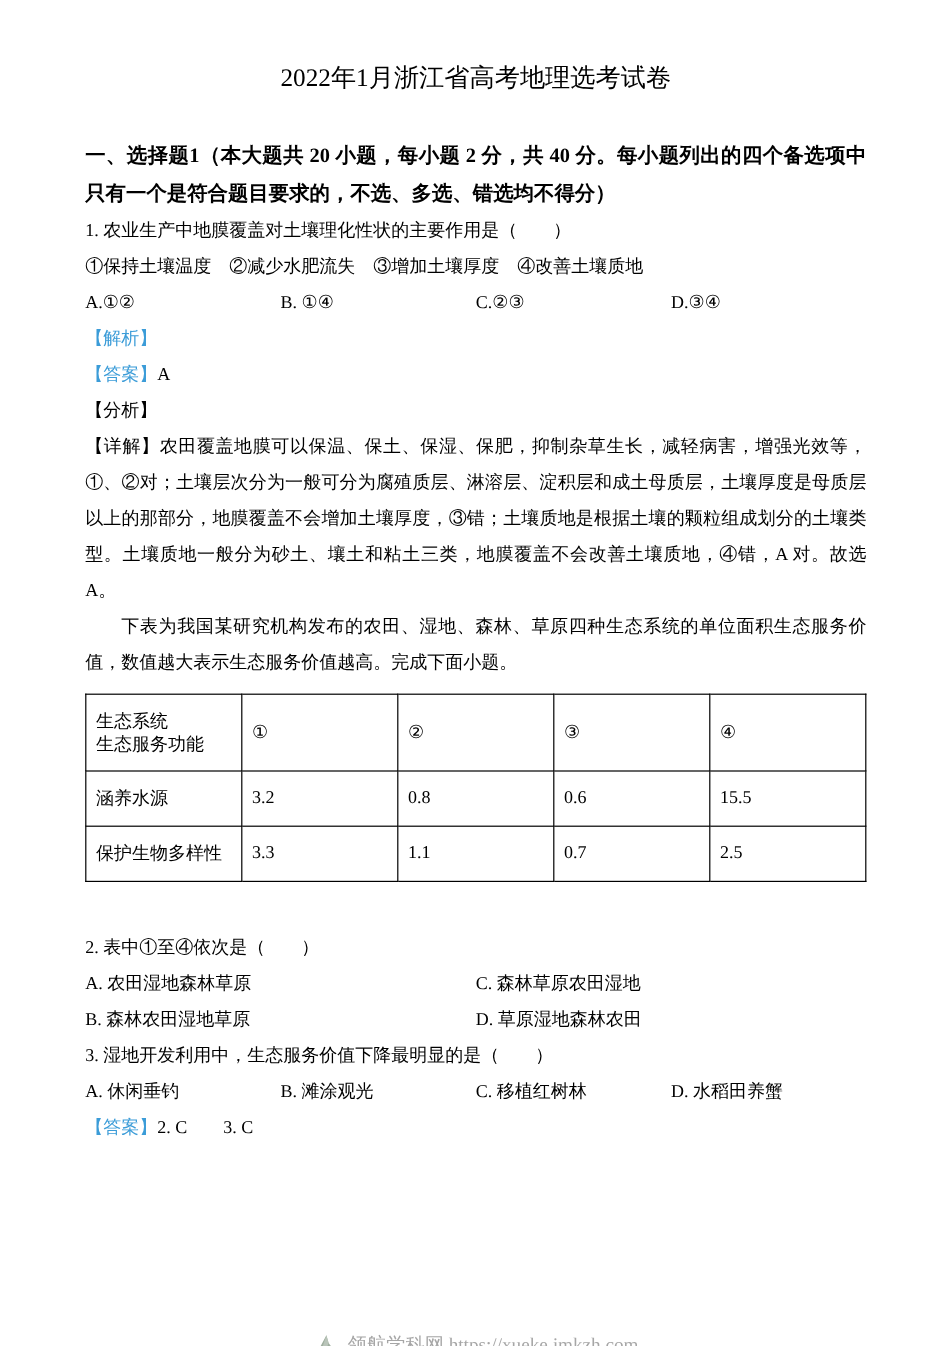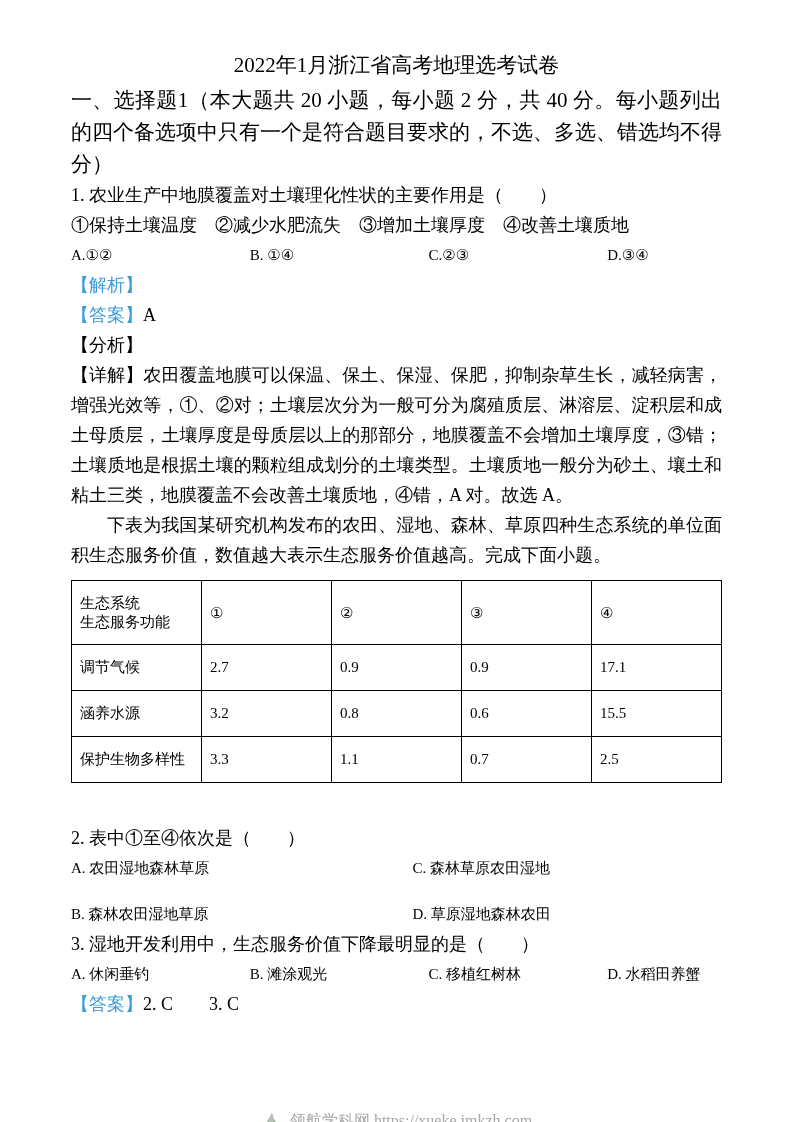--- a/index.html
+++ b/index.html
@@ -17,34 +17,34 @@
     padding:0 71px;
   }
   .title {
     margin-top:50px;
     text-align:center;
     font-size:21px;
     font-weight:normal;
     line-height:30px;
   }
   .section-heading {
-    margin-top:4px;
-    font-size:21px;
-    font-weight:normal;
+    margin-top:34px;
+    font-size:17px;
+    font-weight:bold;
     line-height:32px;
     text-align:justify;
   }
   .para {
-    font-size:18px;
+    font-size:15px;
     line-height:30px;
   }
   .justify { text-align:justify; }
   .indent { text-indent:2em; }
   .blue { color:#3b9cd8; }
-  .choice-row { display:grid; font-size:15px; line-height:30px;gap:16px; }
+  .choice-row { display:grid; font-size:15px; line-height:30px; }
   .cols4 { grid-template-columns:25% 25% 25% 25%; }
   .cols2 { grid-template-columns:50% 50%; }
   .eco-table {
     border-collapse:collapse;
     width:100%;
     margin-top:10px;
     table-layout:fixed;
   }
   .eco-table td {
     border:1px solid #000;
@@ -107,27 +107,20 @@
       <td class="c0">
         <div>生态系统</div>
         <div>生态服务功能</div>
       </td>
       <td>①</td>
       <td>②</td>
       <td>③</td>
       <td>④</td>
     </tr>
     <tr>
-      <td class="c0">调节气候</td>
-      <td>2.7</td>
-      <td>0.9</td>
-      <td>0.9</td>
-      <td>17.1</td>
-    </tr>
-    <tr>
       <td class="c0">涵养水源</td>
       <td>3.2</td>
       <td>0.8</td>
       <td>0.6</td>
       <td>15.5</td>
     </tr>
     <tr>
       <td class="c0">保护生物多样性</td>
       <td>3.3</td>
       <td>1.1</td>

